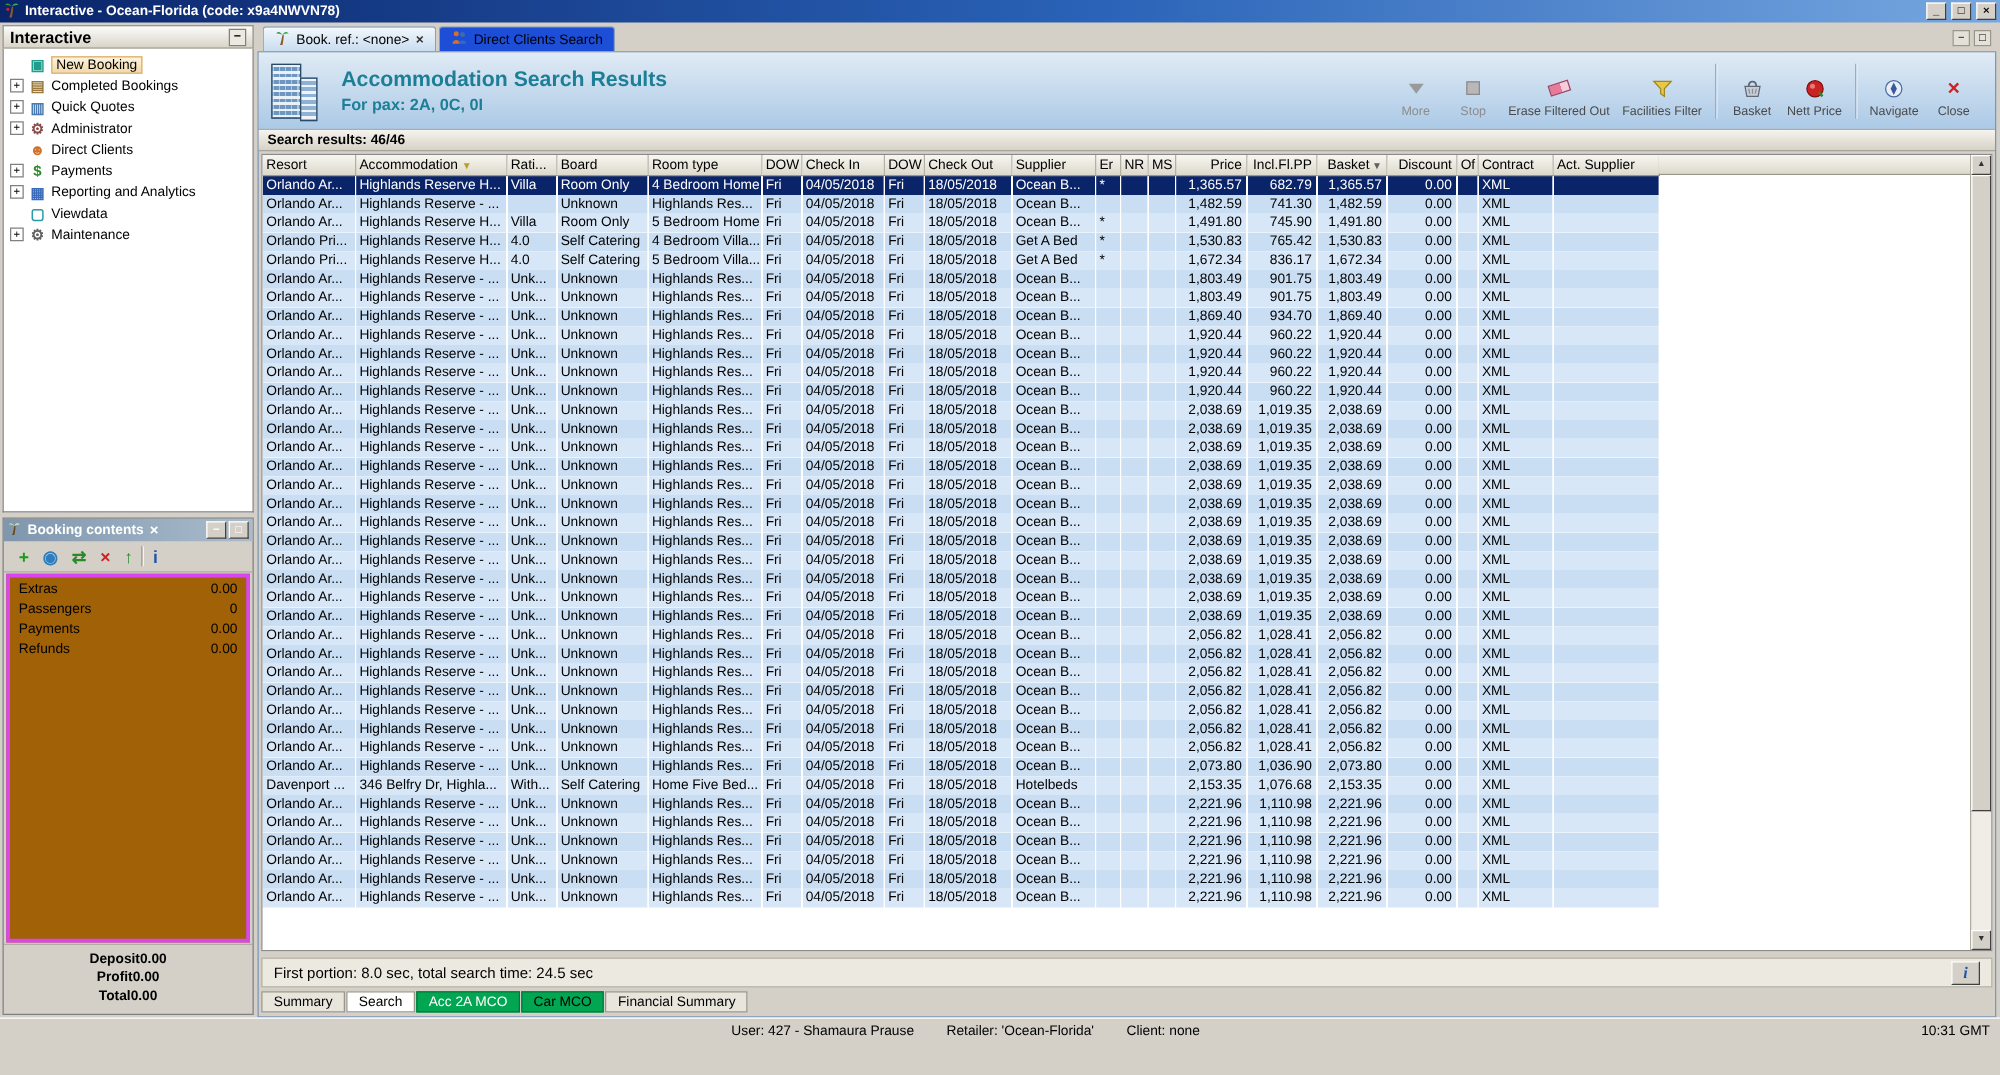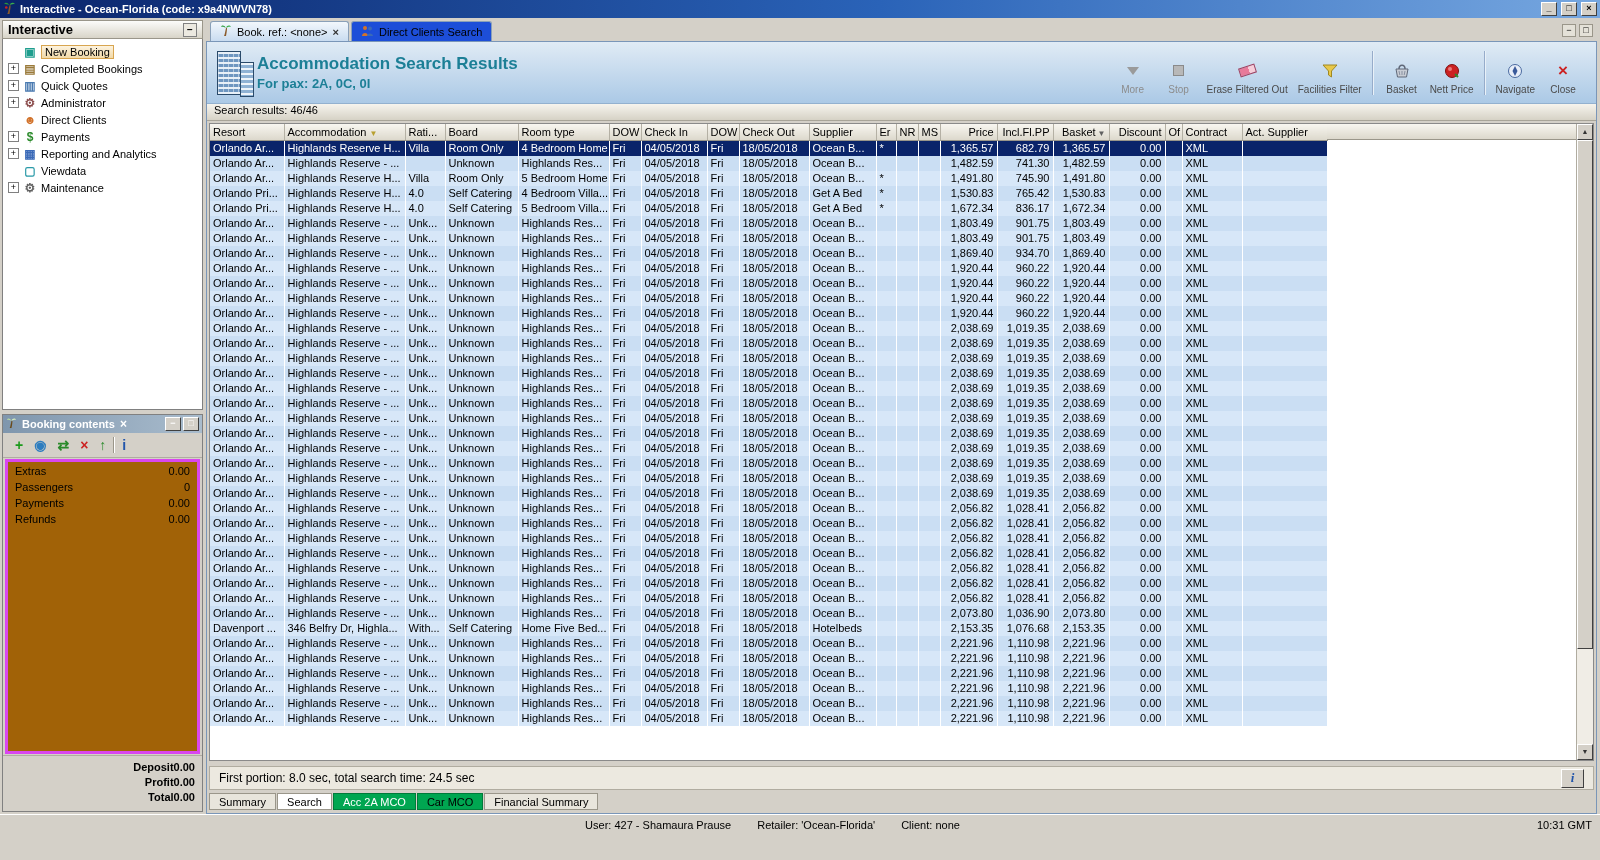--- a/index.html
+++ b/index.html
@@ -30,51 +30,51 @@
   .booking-panel{flex:1;display:flex;flex-direction:column;border:1px solid #808080;min-height:0;background:#d4d0c8}
   .bp-titlebar{flex:0 0 18px;background:linear-gradient(90deg,#7f96ad,#a9bccd);display:flex;align-items:center;gap:5px;padding:0 3px;color:#fff;font-weight:bold}
   .bp-close{color:#fff;font-weight:bold;font-size:12px}
   .bp-winbtns{margin-left:auto;display:flex;gap:2px}
   .bp-toolbar{flex:0 0 25px;display:flex;align-items:center;gap:11px;padding:0 12px;border-bottom:1px solid #b0aca0}
   .bp-tool{font-size:14px;font-weight:bold}
   .bp-tool.sep{border-left:1px solid #9a968a;border-right:1px solid #fff;width:0;height:16px;margin:0 -4px}
   .bp-list{flex:1;background:#a16207;border:3px solid #d946ef;margin:1px 2px;overflow:hidden;padding-top:2px}
   .bp-row{display:flex;justify-content:space-between;height:16px;padding:1px 7px}
   .bp-totals{flex:0 0 56px;padding:5px 7px;border-top:1px solid #b0aca0}
-  .bp-total-row{display:flex;justify-content:flex-end;font-weight:bold;height:15px}
+  .bp-total-row{display:flex;justify-content:center;font-weight:bold;height:15px}
 
   
   .main{flex:1;display:flex;flex-direction:column;min-width:0;padding:2px 3px 0 1px}
   .tabstrip{flex:0 0 21px;display:flex;align-items:flex-end;gap:2px;padding-left:4px}
   .tab{height:20px;display:flex;align-items:center;gap:5px;padding:0 9px;border:1px solid #8aa0b8;border-bottom:none;border-radius:3px 3px 0 0;background:#1d4ed8}
   .tab.active{background:linear-gradient(#f2f7fc,#c9dcf0)}
   .tab-close{color:#333;font-weight:bold;font-size:11px}
   .mdibtns{margin-left:auto;display:flex;gap:3px;align-items:center;padding:0 4px 4px 0}
   .mdi-btn{width:14px;height:13px;font-size:9px;line-height:11px;text-align:center;border:1px solid #9a968a;background:#e4e1d8}
 
   .content{flex:1;border:1px solid #7a96b8;display:flex;flex-direction:column;background:#d4d0c8;min-height:0}
-  .header-band{flex:0 0 62px;background:linear-gradient(#e0ebf5,#abc9e6);display:flex;align-items:center;padding:0 10px;gap:0;border-bottom:1px solid #93b1cf}
+  .header-band{flex:0 0 62px;background:linear-gradient(#e0ebf5,#abc9e6);display:flex;align-items:center;padding:0 10px;gap:16px;border-bottom:1px solid #93b1cf}
   .building-wrap{width:40px;height:46px;position:relative;flex:0 0 40px}
   .building-icon{position:absolute;left:0;top:1px;width:24px;height:44px;border:1px solid #2a4a6a;background:repeating-linear-gradient(to bottom,#e8f0f8 0 2px,transparent 2px 5px),repeating-linear-gradient(to right,rgba(255,255,255,.45) 0 1px,transparent 1px 5px),#6e96c0}
   .building-icon::after{content:"";position:absolute;right:-14px;top:10px;width:12px;height:33px;border:1px solid #2a4a6a;background:repeating-linear-gradient(to bottom,#eef4fa 0 2px,transparent 2px 5px),#8fb2d4}
   .hb-titles{display:flex;flex-direction:column;gap:2px}
   .hb-title{color:#1c7f96;font-size:17px;font-weight:bold}
   .hb-sub{color:#1c7f96;font-size:13px;font-weight:bold}
   .hb-toolbar{margin-left:auto;display:flex;align-items:center}
   .tool-btn{display:flex;flex-direction:column;align-items:center;justify-content:flex-end;min-width:46px;height:48px;gap:3px;padding:2px 5px}
   .tool-btn .ico{height:20px;display:flex;align-items:center;justify-content:center}
   .tool-btn .lbl{font-size:10px;color:#4a4a4a;white-space:nowrap}
   .tool-btn.disabled .lbl{color:#8c8c8c}
   .tool-sep{width:0;height:44px;border-left:1px solid #96accA;border-right:1px solid #e9f1f8;margin:0 5px}
   .tri-down{width:0;height:0;border-left:6px solid transparent;border-right:6px solid transparent;border-top:8px solid #9a9a9a}
   .stop-sq{width:11px;height:11px;background:#b8b8b8;border:1px solid #8a8a8a}
   .eraser{width:17px;height:9px;background:linear-gradient(90deg,#e87a9a 0 60%,#f6cdd9 60%);border:1px solid #a04060;transform:rotate(-18deg)}
   .x-red{color:#cc2222;font-size:17px;font-weight:bold;line-height:16px}
 
-  .results-bar{flex:0 0 17px;background:linear-gradient(#f6f4ee,#d6d2c6);border-bottom:1px solid #a8a498;display:flex;align-items:flex-start;padding:0 7px;font-weight:normal}
+  .results-bar{flex:0 0 17px;background:linear-gradient(#f6f4ee,#d6d2c6);border-bottom:1px solid #a8a498;display:flex;align-items:center;padding:0 7px;font-weight:bold}
 
   .table-wrap{flex:1;background:#fff;position:relative;overflow:hidden;margin:2px 2px 0 2px;border:1px solid #8a8a8a}
   table{border-collapse:collapse;table-layout:fixed;width:1117px;font-size:11px}
   th{background:linear-gradient(#f8f6f0,#dcd8cc);border-right:1px solid #b4b0a4;border-bottom:1px solid #9a968a;font-weight:normal;text-align:left;padding:0 3px;height:16px;white-space:nowrap;overflow:hidden}
   th.num{text-align:right}
   td{height:15px;line-height:15px;padding:0 3px;white-space:nowrap;overflow:hidden;border-right:1px solid rgba(255,255,255,.8)}
   td.num{text-align:right}
   tr.r-even td{background:#d7e7f8}
   tr.r-odd td{background:#cadef3}
   tr.selected td{background:#0a246a;color:#fff}

